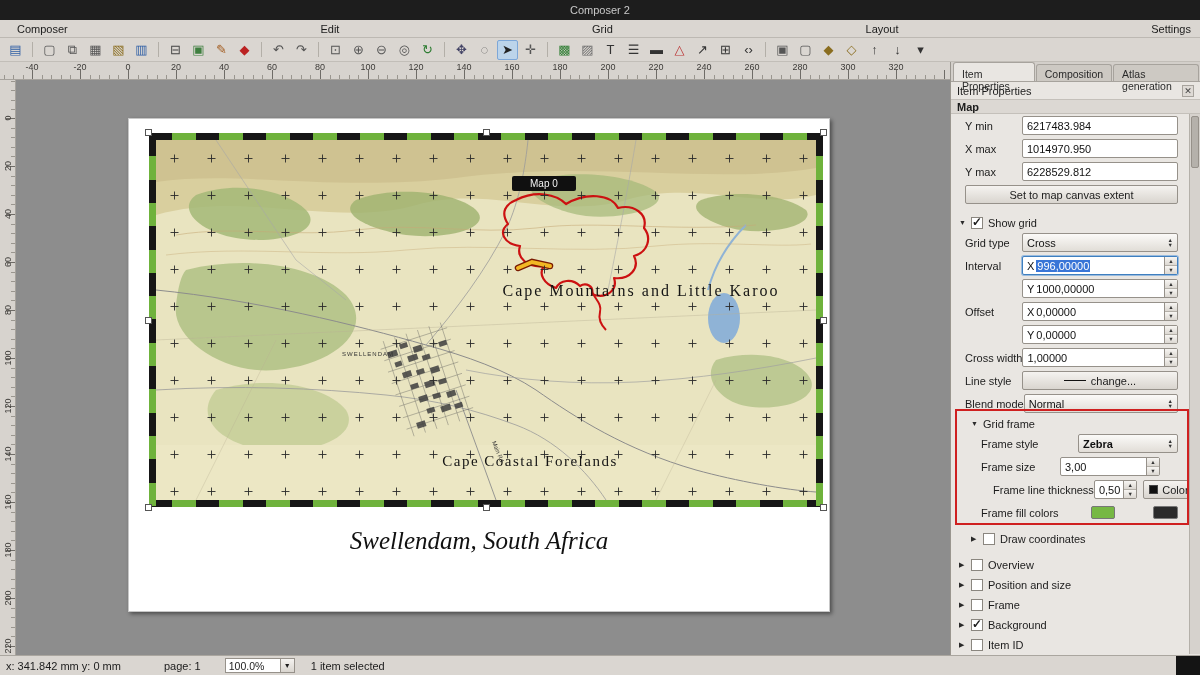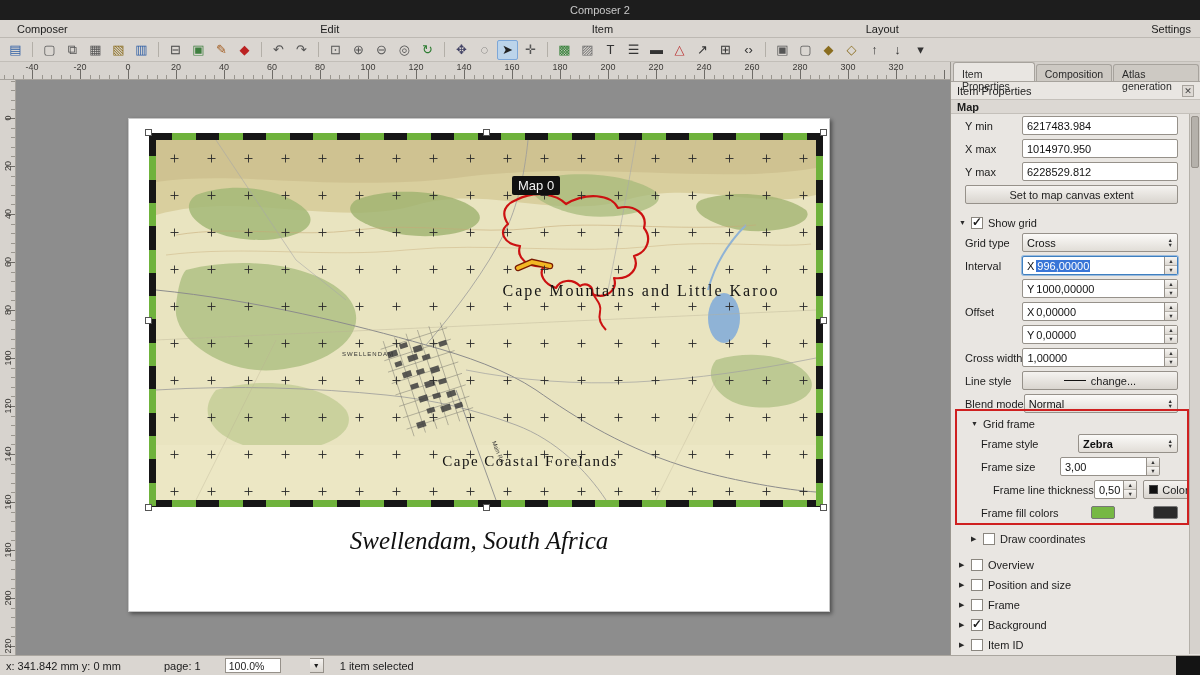--- a/index.html
+++ b/index.html
@@ -45,21 +45,21 @@
   .zeb.t { left:0; top:0; right:0; height:7px; }
   .zeb.b { left:0; bottom:0; right:0; height:7px; }
   .zeb.l,.zeb.r { top:0; bottom:0; width:7px; background:repeating-linear-gradient(180deg,#161616 0 23.3px,#6fb23c 23.3px 46.6px); }
   .zeb.l{ left:0; } .zeb.r{ right:0; }
   #map-content { position:absolute; left:7px; top:7px; width:660px; height:360px; overflow:hidden; background:#e9e4c0; }
   #map-content svg { position:absolute; left:0; top:0; width:660px; height:360px; }
   .handle { position:absolute; width:7px; height:7px; background:#fff; border:1px solid #555; }
   .map-label { position:absolute; font-family:"Liberation Serif",serif; color:#141414; white-space:nowrap;margin-top:48px; }
   #lbl-mountains { left:340px; top:94px; width:290px; text-align:center; font-size:16px; letter-spacing:2px; }
   #lbl-forelands { left:254px; top:265px; width:240px; text-align:center; font-size:15px; letter-spacing:1.5px; }
-  #map-tag { position:absolute; left:356px; top:36px; background:#101010; color:#f2f2f2; font-size:13px; padding:2px 6px; border-radius:2px; font-family:"Liberation Sans",sans-serif; }
+  #map-tag { position:absolute; left:356px; top:36px; background:#101010; color:#f2f2f2; font-size:10px; padding:2px 18px; border-radius:2px; font-family:"Liberation Sans",sans-serif; }
   #page-title { position:absolute; left:0; top:408px; width:100%; text-align:center; font-family:"Liberation Serif",serif; font-style:italic; font-size:25px; color:#111; }
   svg text { font-family:"Liberation Sans",sans-serif; }
 
   
   #panel { position:absolute; left:950px; top:62px; width:250px; height:593px; background:#e9e6e2; border-left:1px solid #9a968f; }
   #panel-tabs { display:flex; height:20px; background:#d3cfca; border-bottom:1px solid #a7a39d; padding-left:2px; }
   .ptab { font-size:10.5px; color:#2a2a2a; padding:3px 8px 2px; border:1px solid #a7a39d; border-bottom:none; border-radius:3px 3px 0 0; background:#cdc9c3; margin-right:1px; margin-top:2px; }
   .ptab.active { background:#e9e6e2; margin-top:0; padding-top:5px; }
   #dock-title { height:17px; display:flex; align-items:center; padding:0 6px; font-size:11px; color:#1c1c1c; }
   #dock-close { margin-left:auto; width:12px; height:12px; display:flex; align-items:center; justify-content:center; font-size:9px; color:#444; border:1px solid #a7a39d; background:#dedad5; }
@@ -93,41 +93,41 @@
   .swatch { width:45px; height:13px; border:1px solid #777; border-radius:2px; }
   .mini-swatch { width:9px; height:9px; background:#111; margin-right:4px; border:1px solid #444; }
   #annotation-box { position:absolute; left:4px; top:295px; width:234px; height:116px; border:2px solid #cf2020; pointer-events:none; }
   #vscroll { position:absolute; right:0px; top:0px; width:11px; height:100%; background:#d6d2cd; border-left:1px solid #b4b0a9; }
   #vscroll .thumb { position:absolute; left:1px; top:2px; width:8px; height:52px; background:#b5b1ab; border:1px solid #96918a; border-radius:2px; }
 
   
   #statusbar { position:absolute; left:0; top:655px; width:1200px; height:20px; background:#dad6d1; border-top:1px solid #aaa69f; display:flex; align-items:center; font-size:11px; color:#1c1c1c; }
   #sb-coords { margin-left:6px; width:130px; }
   #sb-page { margin-left:28px; }
-  #sb-zoom { margin-left:24px; display:flex; align-items:center;gap:29px; }
+  #sb-zoom { margin-left:24px; display:flex; align-items:center; }
   #sb-zoom .zinput { width:56px; height:15px; background:#fff; border:1px solid #96918a; font-size:10.5px; display:flex; align-items:center; padding:0 3px; }
   #sb-zoom .zbtn { width:14px; height:15px; background:linear-gradient(#f5f3f0,#d9d5cf); border:1px solid #96918a; border-left:none; font-size:7px; display:flex; align-items:center; justify-content:center; }
   #sb-zoom .zbtn::after { content:"▼"; }
   #sb-selection { margin-left:16px; }
   #sb-corner { position:absolute; right:0; top:0; width:24px; height:20px; background:#141414; }
 </style>
 </head>
 <body>
 
 <div id="app">
 
   <div id="titlebar">
     <span class="ttl">Composer 2</span>
   </div>
 
   <div id="menubar">
 
   <span class="menu-item">Composer</span>
       <span class="menu-item">Edit</span>
-      <span class="menu-item">Item</span>
+      <span class="menu-item">Grid</span>
       <span class="menu-item">Layout</span>
       <span class="menu-item">Settings</span>
     </div>
 
   <div id="toolbar">
 
   <span class="tbtn" style="color: rgb(47, 95, 165);">▤</span>
       <span class="tbtn sep"></span>
       <span class="tbtn" style="color: rgb(85, 85, 85);">▢</span>
       <span class="tbtn" style="color: rgb(85, 85, 85);">⧉</span>

